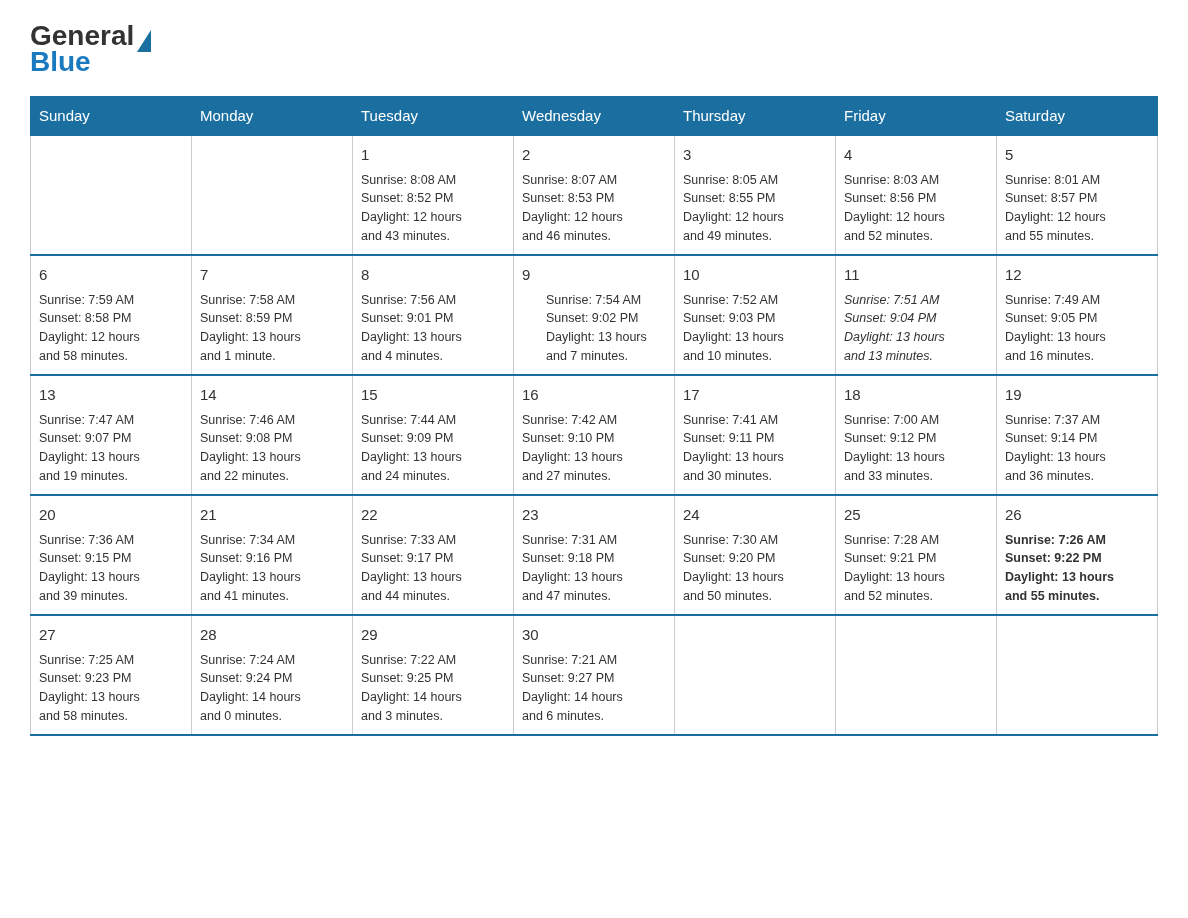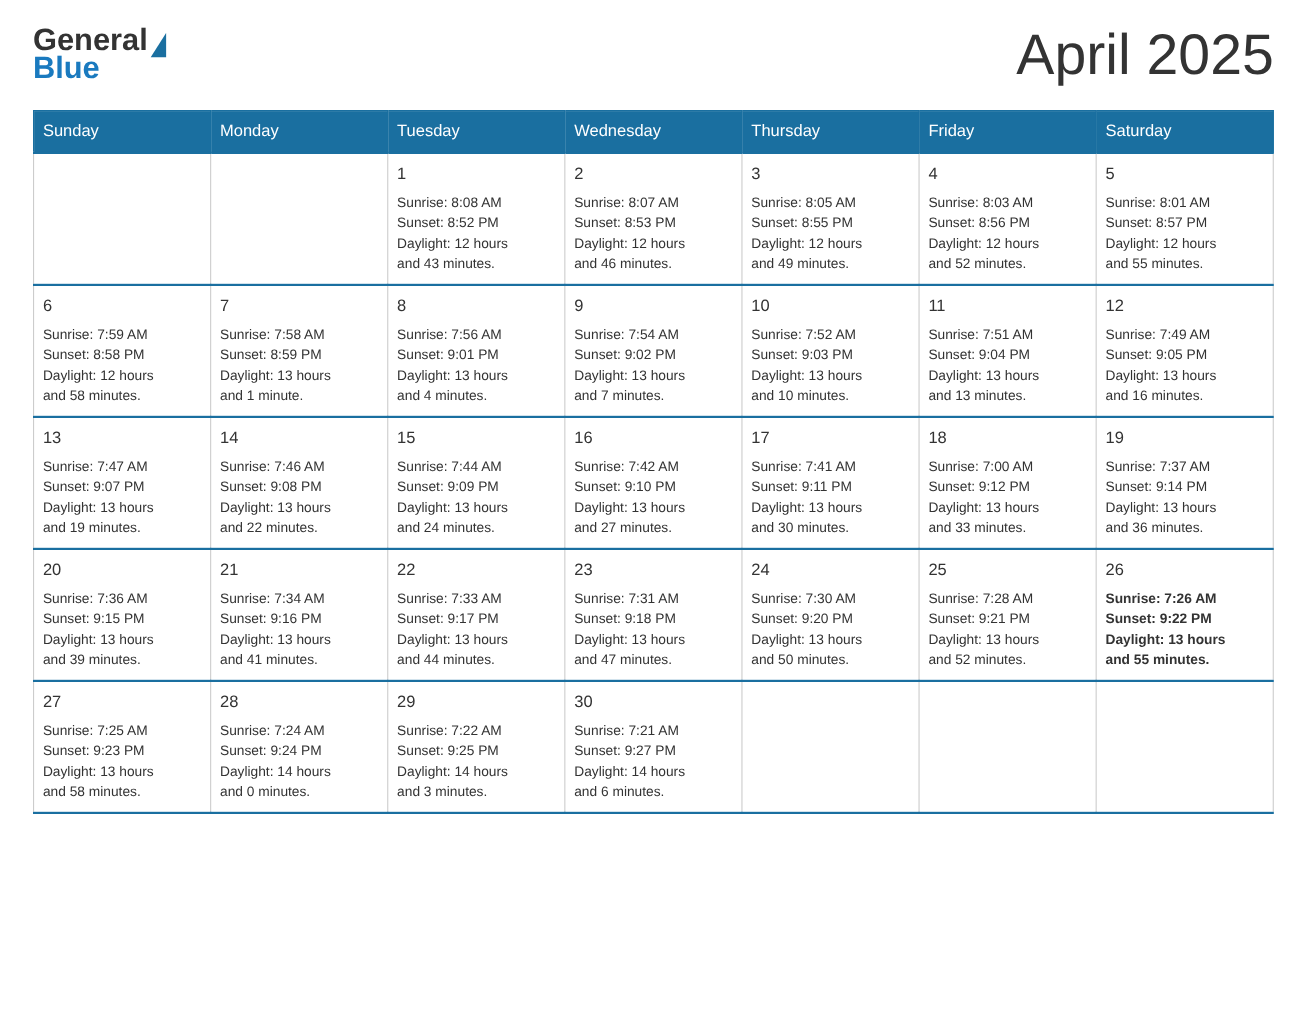--- a/index.html
+++ b/index.html
@@ -107,21 +107,20 @@
 
 <div class="header">
   <div class="logo-wrapper">
     <div class="logo-row1">
       <span class="logo-text-general">General</span>
       <div class="logo-triangle"></div>
     </div>
     <div class="logo-row2">Blue</div>
   </div>
   <div class="title-block">
-    <div class="month-title">April 2025</div>
   </div>
 </div>
 
 <table>
   <thead>
     <tr>
     <th>Sunday</th>
         <th>Monday</th>
         <th>Tuesday</th>
         <th>Wednesday</th>
@@ -187,35 +186,35 @@
         </td>
         <td>
           <span class="day-num">8</span>
           <div class="day-info" style="white-space: pre-line;">Sunrise: 7:56 AM
 Sunset: 9:01 PM
 Daylight: 13 hours
 and 4 minutes.</div>
         </td>
         <td>
           <span class="day-num">9</span>
-          <div class="day-info" style="white-space: pre-line;">Sunrise: 7:54 AM
+          <div class="day-info" style="white-space: pre-line; margin-left: 24px;">Sunrise: 7:54 AM
 Sunset: 9:02 PM
 Daylight: 13 hours
 and 7 minutes.</div>
         </td>
         <td>
           <span class="day-num">10</span>
           <div class="day-info" style="white-space: pre-line;">Sunrise: 7:52 AM
 Sunset: 9:03 PM
 Daylight: 13 hours
 and 10 minutes.</div>
         </td>
         <td>
           <span class="day-num">11</span>
-          <div class="day-info" style="white-space: pre-line;">Sunrise: 7:51 AM
+          <div class="day-info" style="white-space: pre-line; font-style: italic;">Sunrise: 7:51 AM
 Sunset: 9:04 PM
 Daylight: 13 hours
 and 13 minutes.</div>
         </td>
         <td>
           <span class="day-num">12</span>
           <div class="day-info" style="white-space: pre-line;">Sunrise: 7:49 AM
 Sunset: 9:05 PM
 Daylight: 13 hours
 and 16 minutes.</div>

